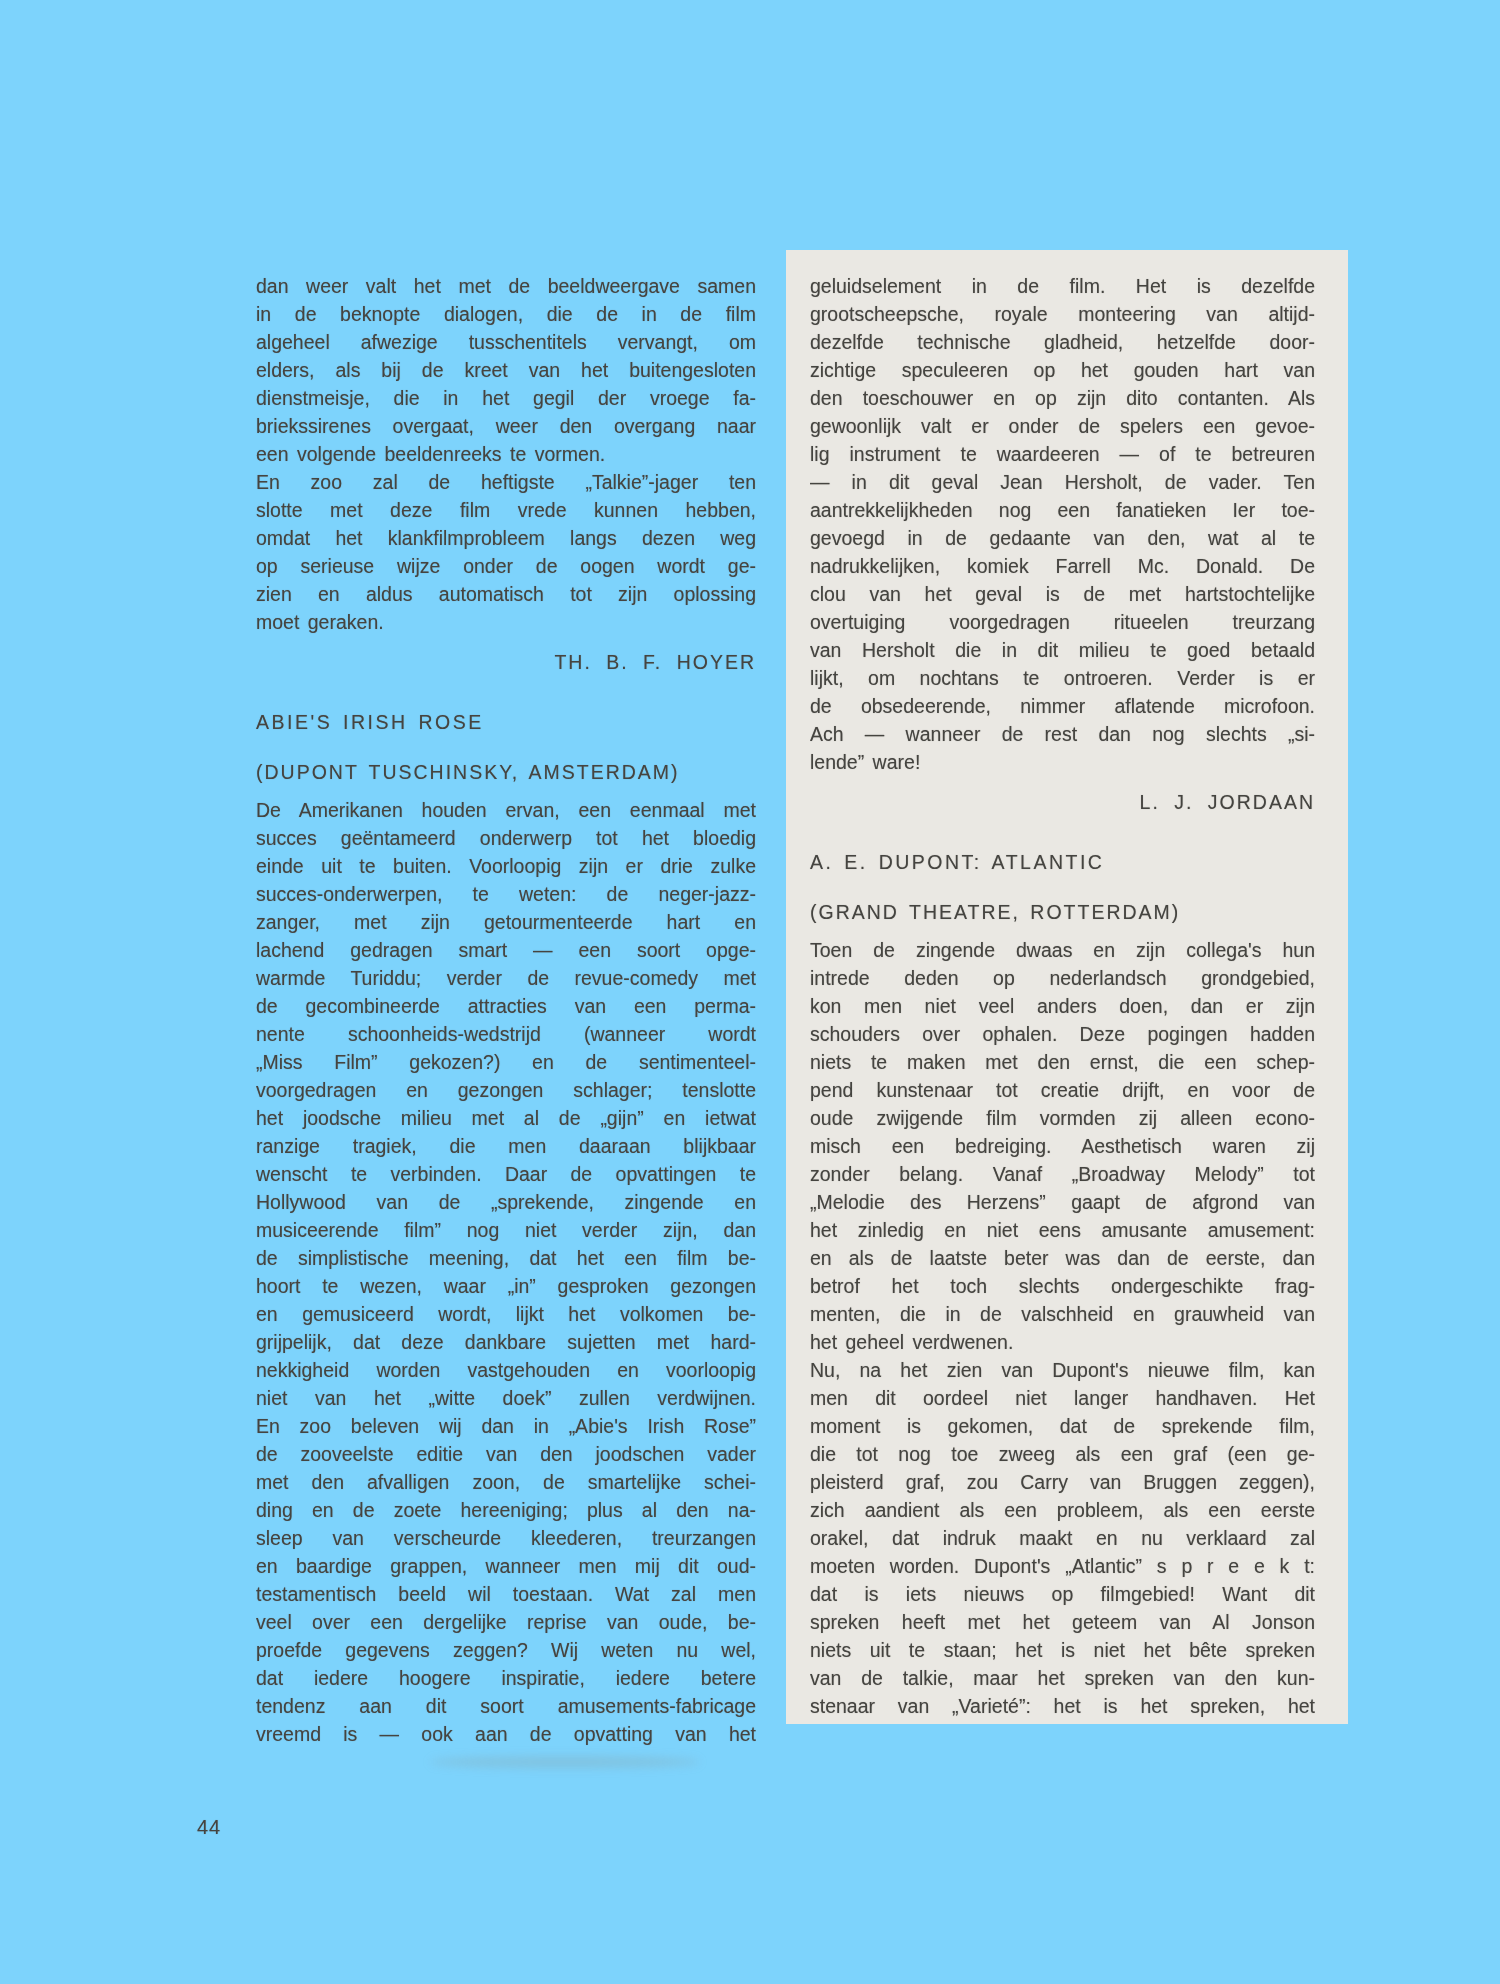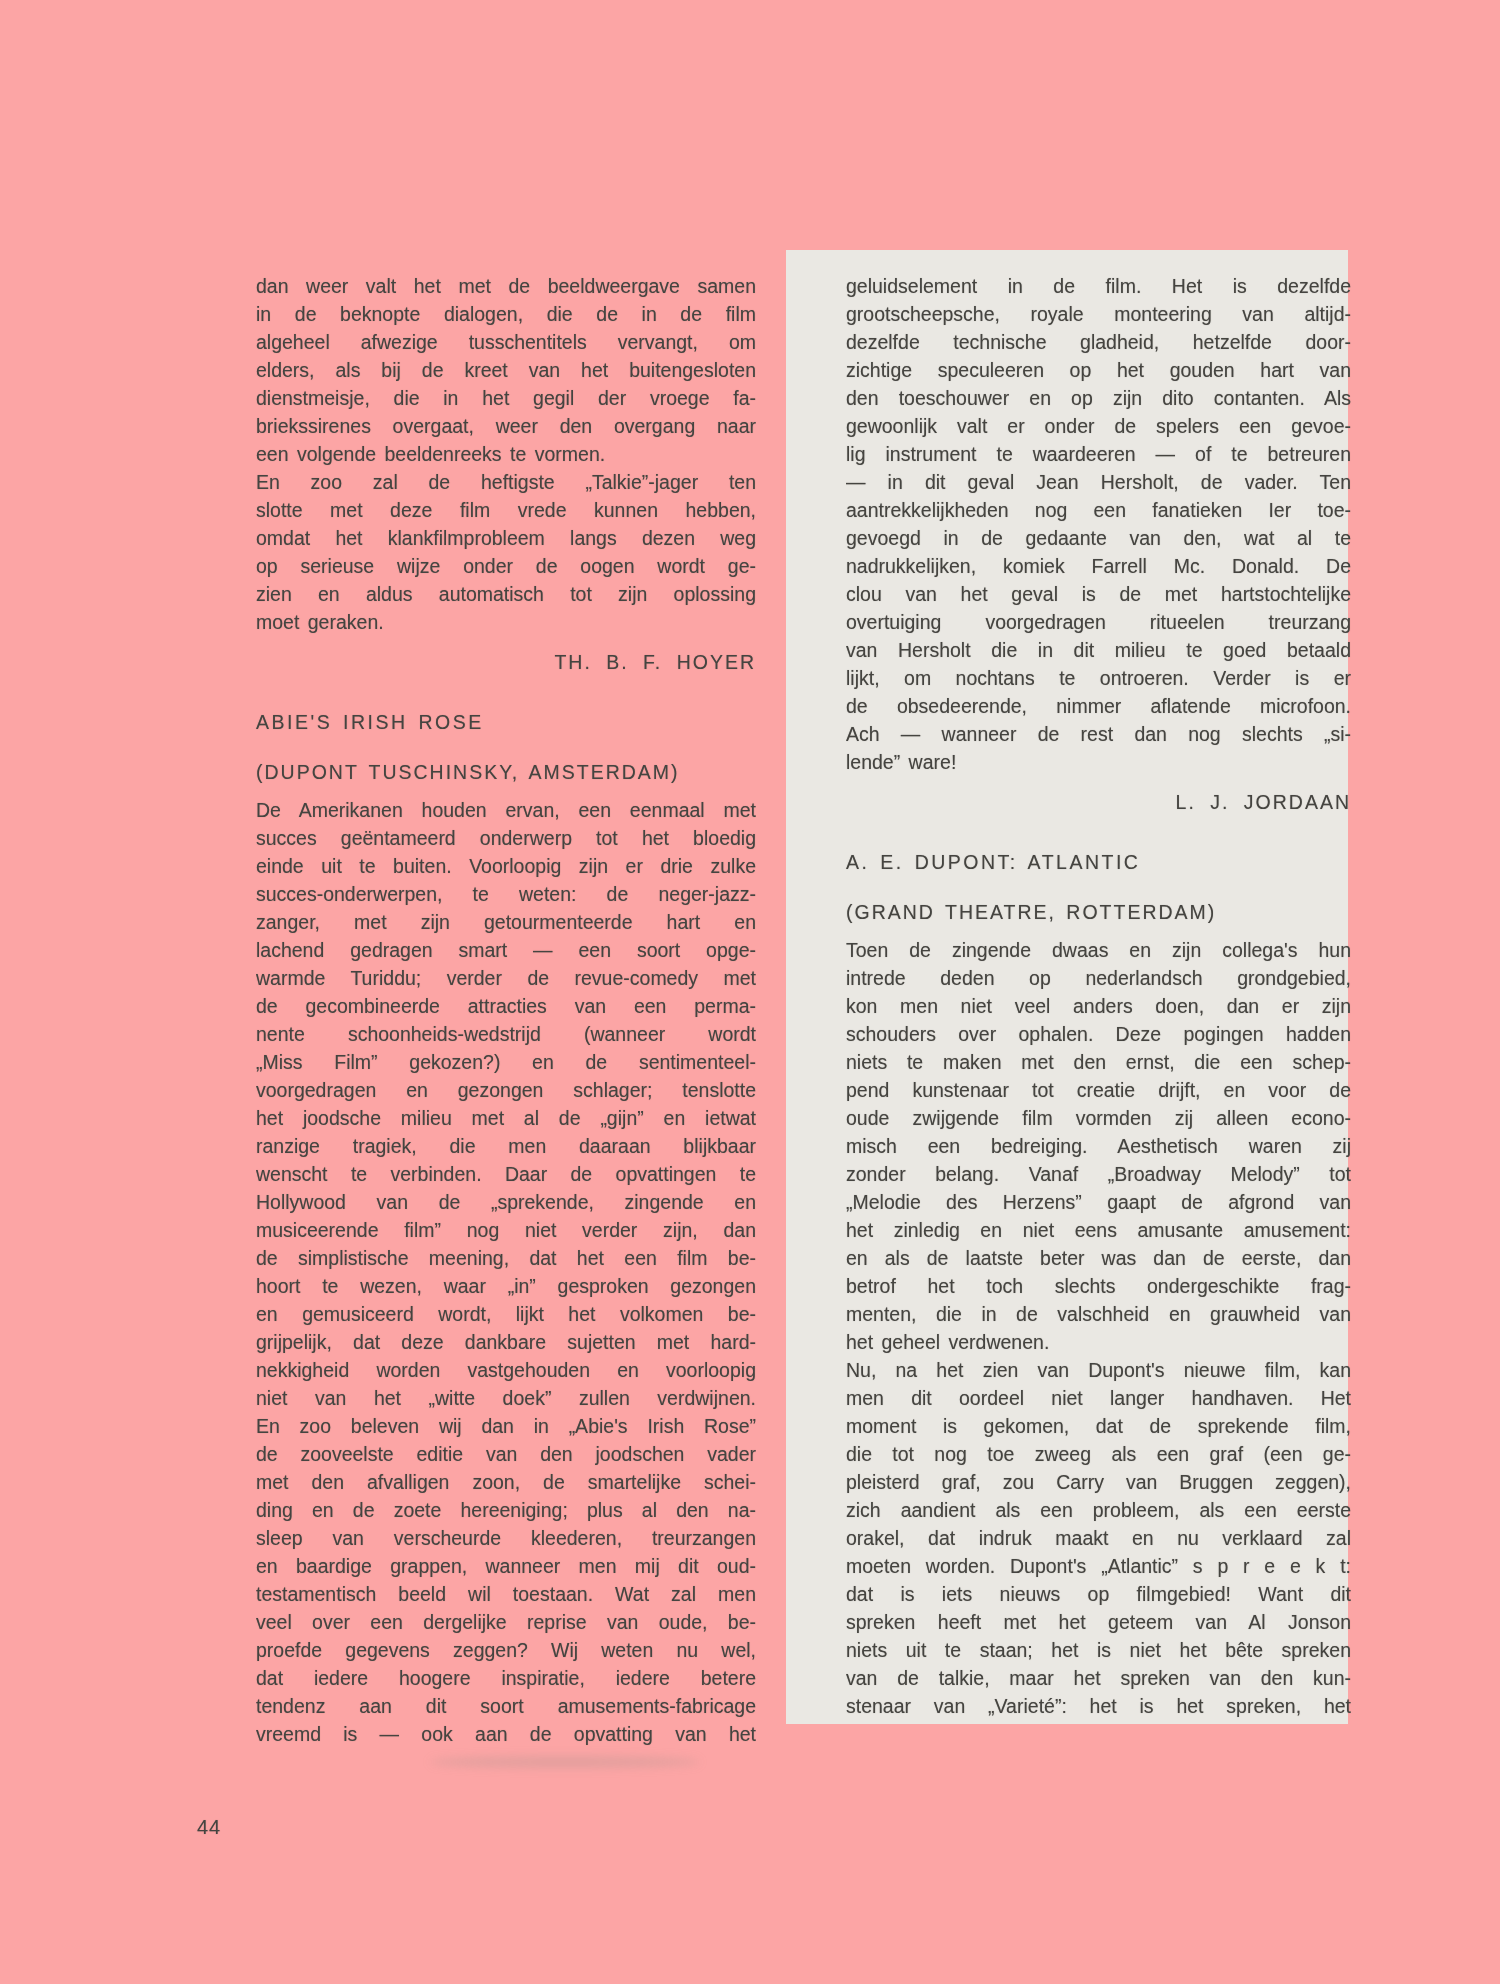--- a/index.html
+++ b/index.html
@@ -1,41 +1,41 @@
 <!DOCTYPE html>
 <html><head>
 <meta charset="utf-8">
 <style>
   html, body { margin: 0; padding: 0; }
   .page {
     position: relative;
     width: 1500px;
     height: 1984px;
-    background: #fca5a5;
+    background: #7dd3fc;
     font-family: "Liberation Sans", sans-serif;
     color: #454440;
     overflow: hidden;
   }
   .panel {
     position: absolute;
     left: 786px;
     top: 250px;
     width: 562px;
     height: 1474px;
     background: #eae8e3;
   }
   .col {
     position: absolute;
     top: 272px;
     font-size: 19.5px;
     line-height: 28px;
     text-shadow: 0 0 1px rgba(84, 82, 76, 0.45);
   }
   .col-left  { left: 256px; width: 500px; }
-  .col-right { left: 810px; width: 505px; margin-left: 36px; }
+  .col-right { left: 810px; width: 505px; }
 
   .line {
     text-align: justify;
     text-align-last: justify;
     word-spacing: 1px;
     overflow: hidden;
     white-space: nowrap;
   }
   .line.short {
     text-align-last: left;

